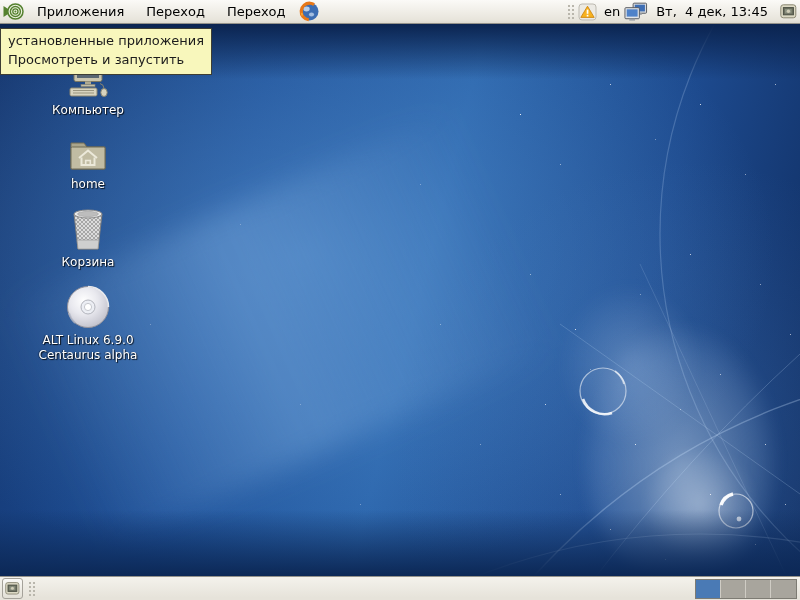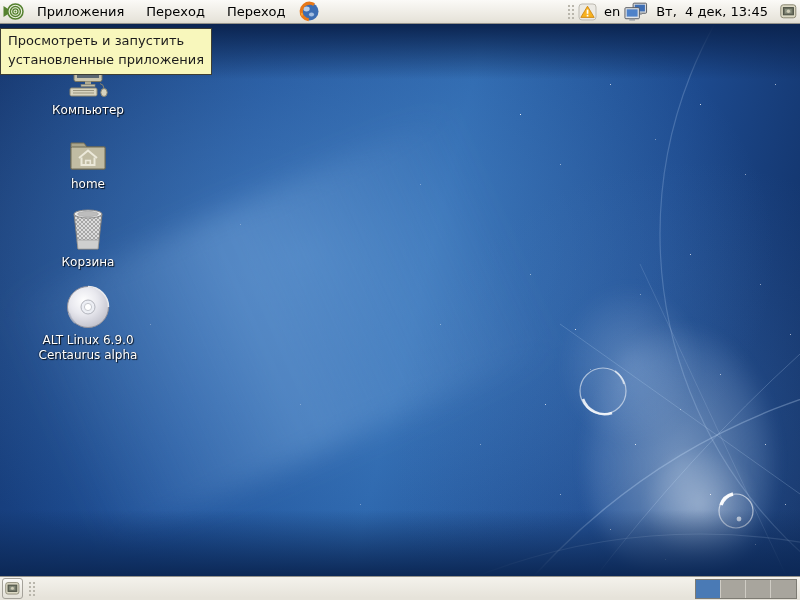--- a/index.html
+++ b/index.html
@@ -256,22 +256,22 @@
         <circle cx="23" cy="23" r="7" fill="#eceef4" stroke="#b2b4bc"></circle>
         <circle cx="23" cy="23" r="3.6" fill="#ffffff" stroke="#c6c8ce"></circle>
       </svg>
       <div class="dlabel">
         <div>ALT Linux 6.9.0</div>
         <div>Centaurus alpha</div>
       </div>
     </div>
 
     <div class="tooltip">
+      <div>установленные приложения</div>
       <div>Просмотреть и запустить</div>
-      <div>установленные приложения</div>
     </div>
 
   </div>
 
   <div class="bottom-panel">
     <div class="show-desktop-btn">
       <svg width="15" height="15" viewBox="0 0 17 17">
         <rect x="0.8" y="1.8" width="15" height="13" rx="2.5" fill="#dcd9c4" stroke="#8b8874"></rect>
         <rect x="3.4" y="4.6" width="10" height="7.2" fill="#6b6f5f" stroke="#4c5044"></rect>
         <rect x="5" y="6" width="6.6" height="4.4" fill="#8b9080"></rect>

